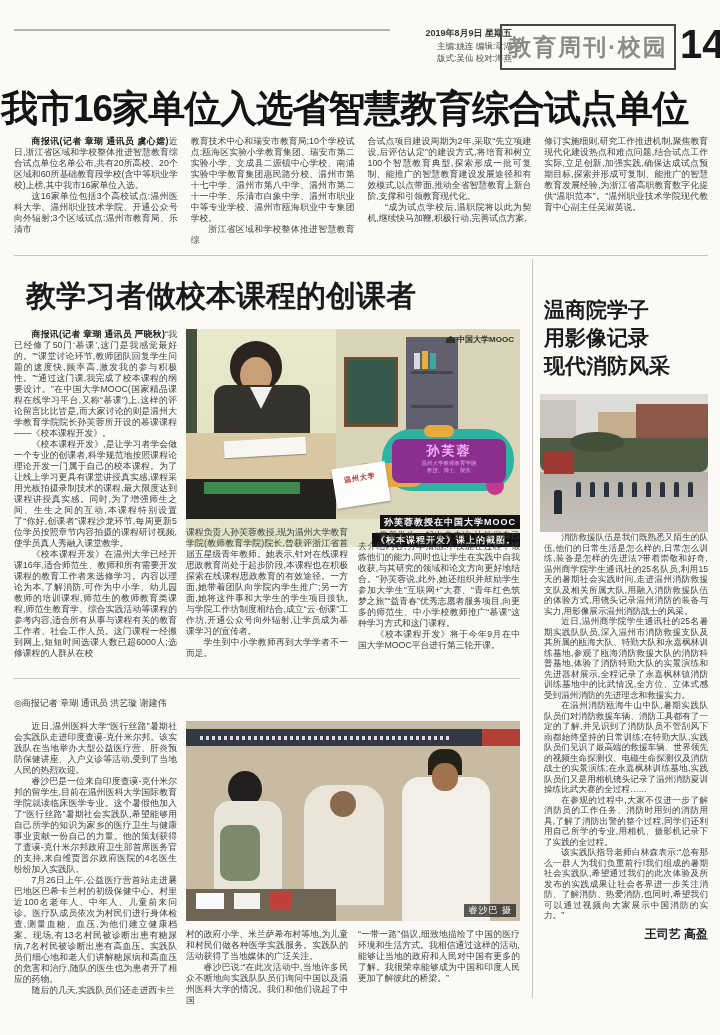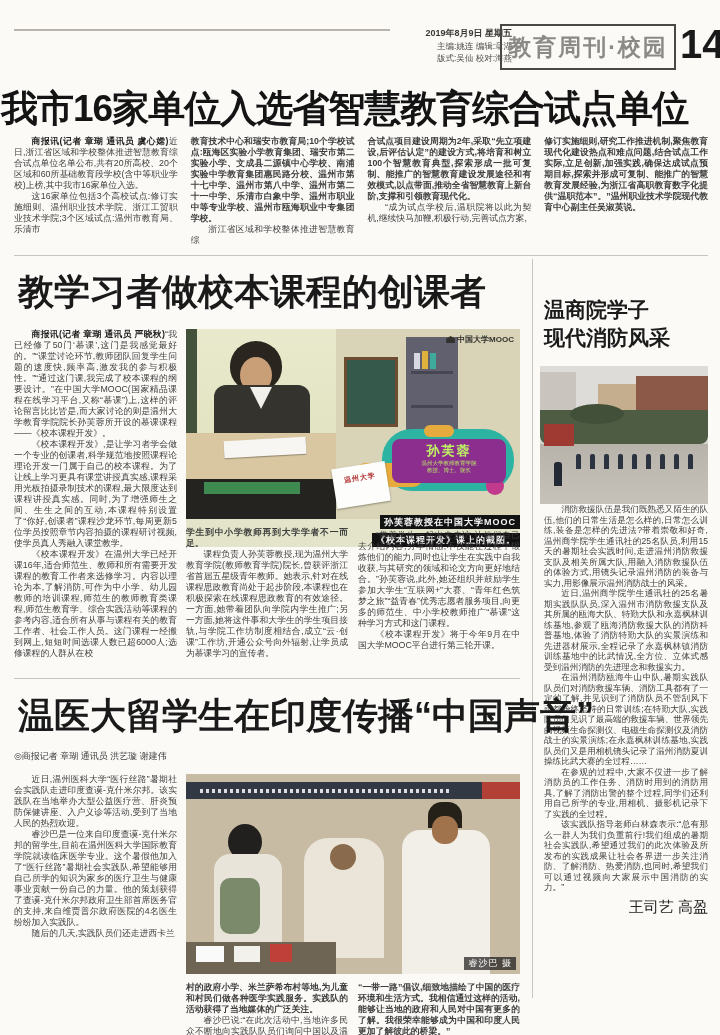--- a/index.html
+++ b/index.html
@@ -14,24 +14,24 @@
   .mast-info { position:absolute; left:392px; top:27px; width:120px; text-align:right;
                font-size:8.5px; line-height:12.5px; color:#4c4a47; }
   .mast-info .mi-date { font-weight:bold; font-size:9px; color:#3a3835; }
   .section-box { position:absolute; left:500px; top:24px; width:176px; height:46px;
                  border:2px solid #4a4845; display:flex; align-items:center; justify-content:center; }
   .section-name { font-size:23px; font-weight:bold; color:#8c8a86; letter-spacing:2px; white-space:nowrap; }
   .page-num { position:absolute; left:680px; top:22px; font-size:40px; font-weight:800; color:#191919; }
   
   .main-headline { position:absolute; left:1px; top:84px; width:700px; margin:0;
                    font-size:37px; font-weight:900; letter-spacing:-1px; color:#141414; white-space:nowrap; }
-  h2.art-head { margin:4px; font-size:36px; font-weight:900; color:#1a1a1a; letter-spacing:0; white-space:nowrap; }
+  h2.art-head { margin:12px; font-size:30px; font-weight:900; color:#1a1a1a; letter-spacing:0; white-space:nowrap; }
   
   .np { margin:0; font-size:8.8px; line-height:11px; text-align:justify; text-indent:2em; color:#3e3e3e; }
-  .cont .np:first-child, .np.noind { text-indent:0;font-weight:bold; }
+  .cont .np:first-child, .np.noind { text-indent:0; }
   .lead-in { font-weight:bold; color:#1f1f1f; }
   
   .a1 { position:absolute; left:14px; top:136px; width:694px; display:flex; gap:13px; }
   .a1 .col { flex:1; }
   
   .hline { position:absolute; height:1px; background:#c9c5be; }
   .h1line { left:14px; top:255px; width:694px; }
   .h2line { left:14px; top:678px; width:506px; }
   .vline { position:absolute; left:532px; top:259px; width:1px; height:739px; background:#c9c5be; }
   
@@ -66,21 +66,21 @@
   .c-bookC { position:absolute; left:94px; top:24px; width:6px; height:16px; background:#3fa99c; }
   .mooc-logo { position:absolute; right:6px; top:5px; font-size:8px; font-weight:bold; color:#33322e;
                display:flex; align-items:center; gap:2px; }
   .mooc-logo-icon { width:9px; height:7px; background:#33322e;
                     clip-path:polygon(0 40%,50% 0,100% 40%,100% 100%,0 100%); }
   .blob-teal { position:absolute; left:196px; top:100px; width:132px; height:62px; border-radius:30px; background:#2db3a2; }
   .blob-yel  { position:absolute; left:168px; top:134px; width:70px; height:24px; border-radius:14px; background:#e7aa3c; }
   .blob-pink { position:absolute; left:300px; top:148px; width:18px; height:18px; border-radius:50%; background:#c23a8c; }
   .blob-yel2 { position:absolute; left:238px; top:96px; width:30px; height:12px; border-radius:8px; background:#e7aa3c; }
   .name-banner { position:absolute; left:206px; top:110px; width:114px; height:44px; border-radius:8px;
-                 background:#8b2e8d; color:#bef264; text-align:center; padding-top:3px; }
+                 background:#8b2e8d; color:#f0abfc; text-align:center; padding-top:3px; }
   .nb-name { font-size:13px; font-weight:bold; letter-spacing:2px; }
   .nb-org  { font-size:5.5px; line-height:7px; opacity:.9; }
   .nb-title{ font-size:5.5px; line-height:7px; opacity:.9; }
   .univ-card { position:absolute; left:148px; top:136px; width:54px; height:40px; background:#fdfdfb;
                transform:rotate(-9deg); box-shadow:0 1px 2px rgba(0,0,0,.35); color:#b03030;
                font-size:7px; font-weight:bold; text-align:center; padding-top:8px; letter-spacing:1px; }
   .a2-caption { position:absolute; right:0; bottom:0; width:100%; text-align:right; }
   .cap-line { display:inline-block; background:#121212; color:#f7f7f7; font-size:9px; line-height:14px;
               padding:0 4px; font-weight:bold; letter-spacing:1px; }
   
@@ -93,21 +93,21 @@
   .f-bldR { position:absolute; left:96px; top:10px; width:72px; height:58px; background:#8c5847; }
   .f-trees{ position:absolute; left:0; top:44px; width:168px; height:34px; background:#4e5c44;
             border-radius:0 0 8px 8px; }
   .f-tree2{ position:absolute; left:30px; top:38px; width:54px; height:20px; border-radius:50%; background:#42503a; }
   .f-ground{ position:absolute; left:0; top:78px; width:168px; height:60px; background:linear-gradient(#b8b3aa,#c6c2ba); }
   .f-truck{ position:absolute; left:4px; top:58px; width:30px; height:22px; background:#9e3a31; }
   .f-men span { position:absolute; top:88px; width:5px; height:15px; background:#2c3340; border-radius:2px 2px 0 0; }
   .f-front{ position:absolute; left:14px; top:96px; width:8px; height:24px; background:#232a36; border-radius:3px 3px 0 0; }
   .fire-text { margin-top:0; }
   .fire-text .np { font-size:8.6px; line-height:10.5px; }
-  .fire-byline { margin-top:5px; text-align:right; font-size:15px; font-weight:normal; color:#222; }
+  .fire-byline { margin-top:5px; text-align:right; font-size:12px; font-weight:bold; color:#222; }
   
   .a3 { position:absolute; left:14px; top:688px; width:506px; }
   .a3-byline { margin-top:9px; font-size:9px; color:#3a3a3a; }
   .a3-body { position:relative; margin-top:11px; height:348px; }
   .a3-col1 { position:absolute; left:0; top:0; width:163px; }
   .a3-col2 { position:absolute; left:172px; top:208px; width:162px; }
   .a3-col3 { position:absolute; left:344px; top:208px; width:162px; }
   .a3-photo { position:absolute; left:172px; top:0; width:334px; height:200px; background:#c7bba4; overflow:hidden; }
   .i-banner { position:absolute; left:0; top:8px; width:334px; height:17px; background:#333845; }
   .i-banner i { position:absolute; left:14px; top:7px; width:250px; height:4px;
@@ -142,21 +142,21 @@
   <div class="section-box">
     <span class="section-name">教育周刊·校园</span>
   </div>
   <div class="page-num">14</div>
 
   <h1 class="main-headline">我市16家单位入选省智慧教育综合试点单位</h1>
 
   <div class="a1">
     <div class="col">
       <p class="np"><b class="lead-in">商报讯(记者 章瑚 通讯员 虞心嫦)</b><span>近日,浙江省区域和学校整体推进智慧教育综合试点单位名单公布,共有20所高校、20个区域和60所基础教育段学校(含中等职业学校)上榜,其中我市16家单位入选。</span></p>
-      <p class="np">这16家单位包括3个高校试点:修订实施细则、温州职业技术学院、浙江工贸职业技术学院;3个区域试点:温州市教育局、乐清市</p>
+      <p class="np">这16家单位包括3个高校试点:温州医科大学、温州职业技术学院、开通公众号向外辐射;3个区域试点:温州市教育局、乐清市</p>
     </div>
     <div class="col cont">
       <p class="np">教育技术中心和瑞安市教育局;10个学校试点:瓯海区实验小学教育集团、瑞安市第二实验小学、文成县二源镇中心学校、南浦实验中学教育集团惠民路分校、温州市第十七中学、温州市第八中学、温州市第二十一中学、乐清市白象中学、温州市职业中等专业学校、温州市瓯海职业中专集团学校。</p>
       <p class="np">浙江省区域和学校整体推进智慧教育综</p>
     </div>
     <div class="col cont">
       <p class="np">合试点项目建设周期为2年,采取“先立项建设,后评估认定”的建设方式,将培育和树立100个智慧教育典型,探索形成一批可复制、能推广的智慧教育建设发展途径和有效模式,以点带面,推动全省智慧教育上新台阶,支撑和引领教育现代化。</p>
       <p class="np">“成为试点学校后,温职院将以此为契机,继续快马加鞭,积极行动,完善试点方案,</p>
     </div>
     <div class="col cont">
@@ -213,33 +213,34 @@
           <div class="nb-title">教授、博士、院长</div>
         </div>
         <div class="univ-card">温州大学</div>
         <div class="a2-caption">
           <span class="cap-line">孙芙蓉教授在中国大学MOOC</span><br>
           <span class="cap-line">《校本课程开发》课上的截图。</span>
         </div>
       </div>
 
       <div class="a2-col2 cont">
+        <p class="np">课程负责人孙芙蓉教授,现为温州大学教育学院(教师教育学院)院长,曾获评浙江省首届五星级青年教师。她表示,针对在线课程思政教育尚处于起步阶段,本课程也在积极探索在线课程思政教育的有效途径。一方面,她带着团队向学院内学生推广;另一方面,她将这件事和大学生的学生项目接轨,与学院工作坊制度相结合,成立“云·创课”工作坊,开通公众号向外辐射,让学员成为慕课学习的宣传者。</p>
         <p class="np">学生到中小学教师再到大学学者不一而足。</p>
-        <p class="np">课程负责人孙芙蓉教授,现为温州大学教育学院(教师教育学院)院长,曾获评浙江省首届五星级青年教师。她表示,针对在线课程思政教育尚处于起步阶段,本课程也在积极探索在线课程思政教育的有效途径。一方面,她带着团队向学院内学生推广;另一方面,她将这件事和大学生的学生项目接轨,与学院工作坊制度相结合,成立“云·创课”工作坊,开通公众号向外辐射,让学员成为慕课学习的宣传者。</p>
       </div>
       <div class="a2-col3">
         <p class="np">“带着学生一起出去走访,让他们自己去介绍内容,分享情感,不仅能在过程中锻炼他们的能力,同时也让学生在实践中自我收获,与其研究的领域和论文方向更好地结合。”孙芙蓉说,此外,她还组织并鼓励学生参加大学生“互联网+”大赛、“青年红色筑梦之旅”“益青春”优秀志愿者服务项目,向更多的师范生、中小学校教师推广“慕课”这种学习方式和这门课程。</p>
         <p class="np">《校本课程开发》将于今年9月在中国大学MOOC平台进行第三轮开课。</p>
       </div>
     </div>
   </section>
 
   <aside class="fire">
     <div class="fire-head">
       <div>温商院学子</div>
+      <div>用影像记录</div>
       <div>现代消防风采</div>
     </div>
     <div class="fire-photo">
       <div class="f-sky"></div>
       <div class="f-bldL"></div>
       <div class="f-bldM"></div>
       <div class="f-bldR"></div>
       <div class="f-trees"></div>
       <div class="f-tree2"></div>
       <div class="f-ground"></div>
@@ -261,26 +262,26 @@
       <p class="np">消防救援队伍是我们既熟悉又陌生的队伍,他们的日常生活是怎么样的,日常怎么训练,装备是怎样的先进法?带着崇敬和好奇,温州商学院学生通讯社的25名队员,利用15天的暑期社会实践时间,走进温州消防救援支队及相关所属大队,用融入消防救援队伍的体验方式,用镜头记录温州消防的装备与实力,用影像展示温州消防战士的风采。</p>
       <p class="np">近日,温州商学院学生通讯社的25名暑期实践队队员,深入温州市消防救援支队及其所属的瓯海大队、特勤大队和永嘉枫林训练基地,参观了瓯海消防救援大队的消防科普基地,体验了消防特勤大队的实景演练和先进器材展示,全程记录了永嘉枫林镇消防训练基地中的比武情况,全方位、立体式感受到温州消防的先进理念和救援实力。</p>
       <p class="np">在温州消防瓯海牛山中队,暑期实践队队员们对消防救援车辆、消防工具都有了一定的了解,并见识到了消防队员不管刮风下雨都始终坚持的日常训练;在特勤大队,实践队员们见识了最高端的救援车辆、世界领先的视频生命探测仪、电磁生命探测仪及消防战士的实景演练;在永嘉枫林训练基地,实践队员们又是用相机镜头记录了温州消防夏训操练比武大赛的全过程……</p>
       <p class="np">在参观的过程中,大家不仅进一步了解消防员的工作任务、消防时用到的消防用具,了解了消防出警的整个过程,同学们还利用自己所学的专业,用相机、摄影机记录下了实践的全过程。</p>
       <p class="np">该实践队指导老师白林森表示:“总有那么一群人为我们负重前行!我们组成的暑期社会实践队,希望通过我们的此次体验及所发布的实践成果让社会各界进一步关注消防、了解消防、热爱消防,也同时,希望我们可以通过视频向大家展示中国消防的实力。”</p>
       <div class="fire-byline">王司艺 高盈</div>
     </div>
   </aside>
 
   <section class="a3">
-    <h2 class="art-head">温医大留学生在印度传播“中国声音”</h2>
     <div class="a3-byline">◎商报记者 章瑚 通讯员 洪艺璇 谢建伟</div>
     <div class="a3-body">
       <div class="a3-col1">
         <p class="np">近日,温州医科大学“医行丝路”暑期社会实践队走进印度查谟-克什米尔邦。该实践队在当地举办大型公益医疗营、肝炎预防保健讲座、入户义诊等活动,受到了当地人民的热烈欢迎。</p>
         <p class="np">睿沙巴是一位来自印度查谟-克什米尔邦的留学生,目前在温州医科大学国际教育学院就读临床医学专业。这个暑假他加入了“医行丝路”暑期社会实践队,希望能够用自己所学的知识为家乡的医疗卫生与健康事业贡献一份自己的力量。他的策划获得了查谟-克什米尔邦政府卫生部首席医务官的支持,来自维贾普尔政府医院的4名医生纷纷加入实践队。</p>
+        <p class="np">7月26日上午,公益医疗营首站走进曩巴地区巴希卡兰村的初级保健中心。村里近100名老年人、中年人、儿童前来问诊。医疗队成员依次为村民们进行身体检查,测量血糖、血压,为他们建立健康档案。现场,有13名村民被诊断出患有糖尿病,7名村民被诊断出患有高血压。实践队员们细心地和老人们讲解糖尿病和高血压的危害和治疗,随队的医生也为患者开了相应的药物。</p>
         <p class="np">随后的几天,实践队员们还走进西卡兰</p>
       </div>
 
       <div class="a3-photo">
         <div class="i-banner">
             <i></i>
           </div>
         <div class="i-red"></div>
         <div class="i-p1hair"></div>
         <div class="i-p1body"></div>

